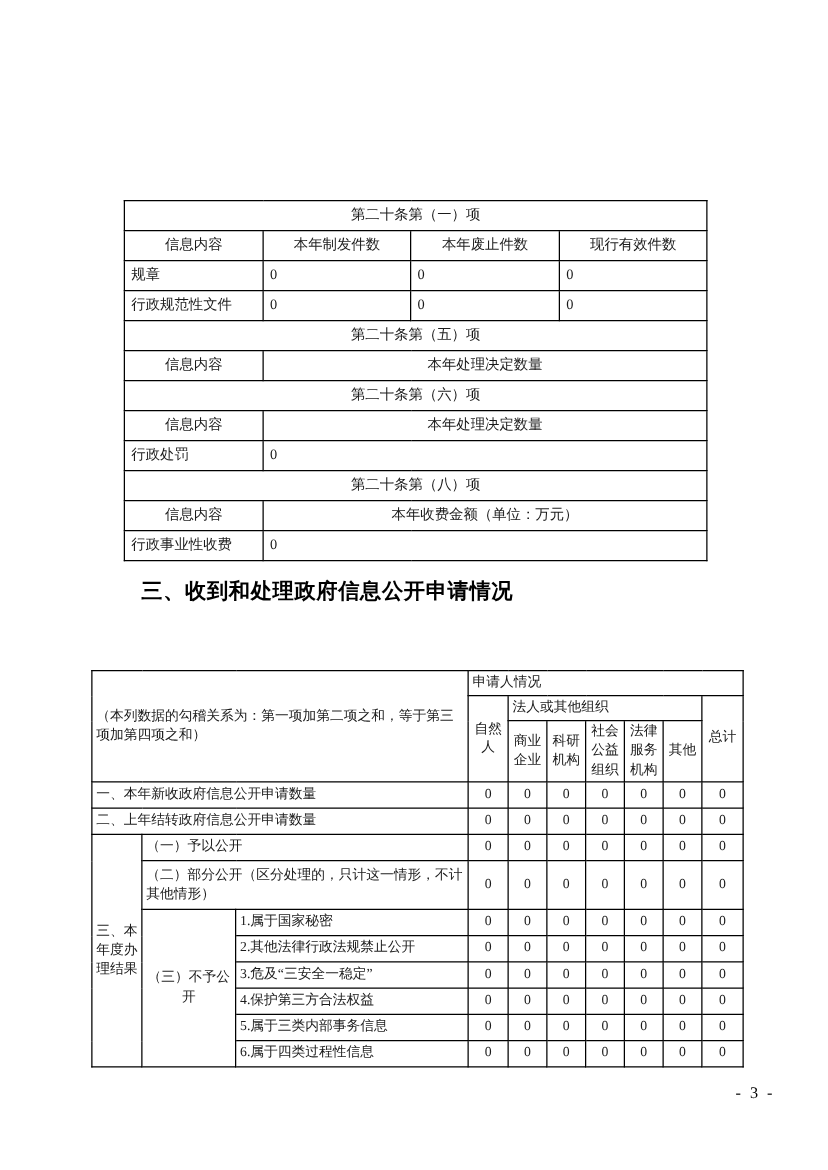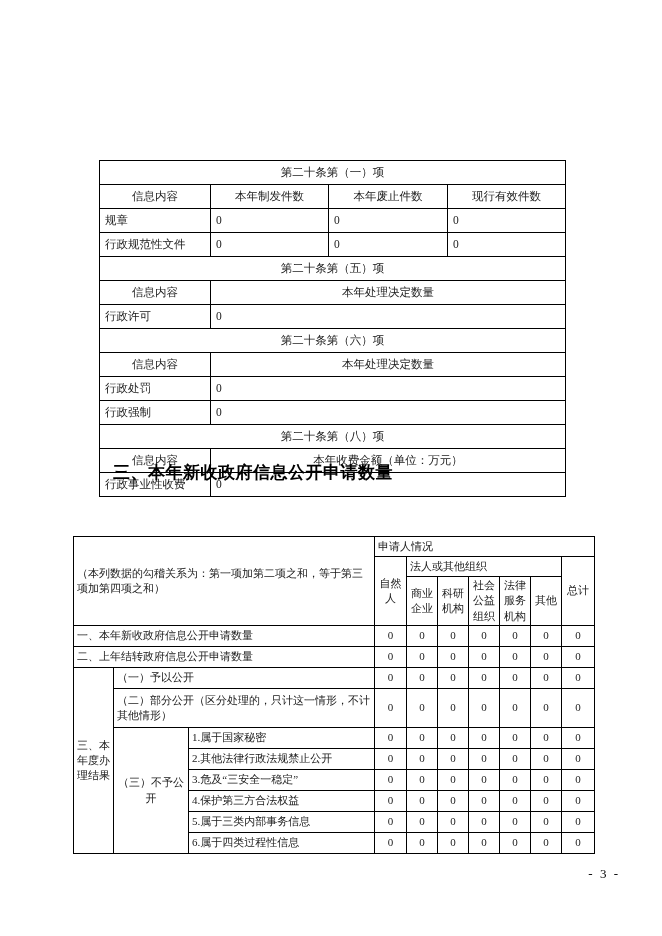--- a/index.html
+++ b/index.html
@@ -181,57 +181,49 @@
           <td class="t1-val">0</td>
         </tr>
 
         <tr>
           <td class="t1-section" colspan="4">第二十条第（五）项</td>
         </tr>
         <tr>
           <td class="t1-head">信息内容</td>
           <td class="t1-head" colspan="3">本年处理决定数量</td>
         </tr>
-        <tr>
-          <td class="t1-label">行政许可</td>
-          <td class="t1-val" colspan="3">0</td>
-        </tr>
 
         <tr>
           <td class="t1-section" colspan="4">第二十条第（六）项</td>
         </tr>
         <tr>
           <td class="t1-head">信息内容</td>
           <td class="t1-head" colspan="3">本年处理决定数量</td>
         </tr>
         <tr>
           <td class="t1-label">行政处罚</td>
-          <td class="t1-val" colspan="3">0</td>
-        </tr>
-        <tr>
-          <td class="t1-label">行政强制</td>
           <td class="t1-val" colspan="3">0</td>
         </tr>
 
         <tr>
           <td class="t1-section" colspan="4">第二十条第（八）项</td>
         </tr>
         <tr>
           <td class="t1-head">信息内容</td>
           <td class="t1-head" colspan="3">本年收费金额（单位：万元）</td>
         </tr>
         <tr>
           <td class="t1-label">行政事业性收费</td>
           <td class="t1-val" colspan="3">0</td>
         </tr>
       </tbody>
     </table>
   </div>
 
-  <div class="section-heading">三、本年新收政府信息公开申请数量</div>
+  <div class="section-heading">三、收到和处理政府信息公开申请情况</div>
 
   <div class="t2-wrap">
     <table class="doc2">
       <colgroup>
         <col style="width:40px">
         <col style="width:75px">
         <col style="width:186px">
         <col style="width:32px">
         <col style="width:31px">
         <col style="width:31px">

